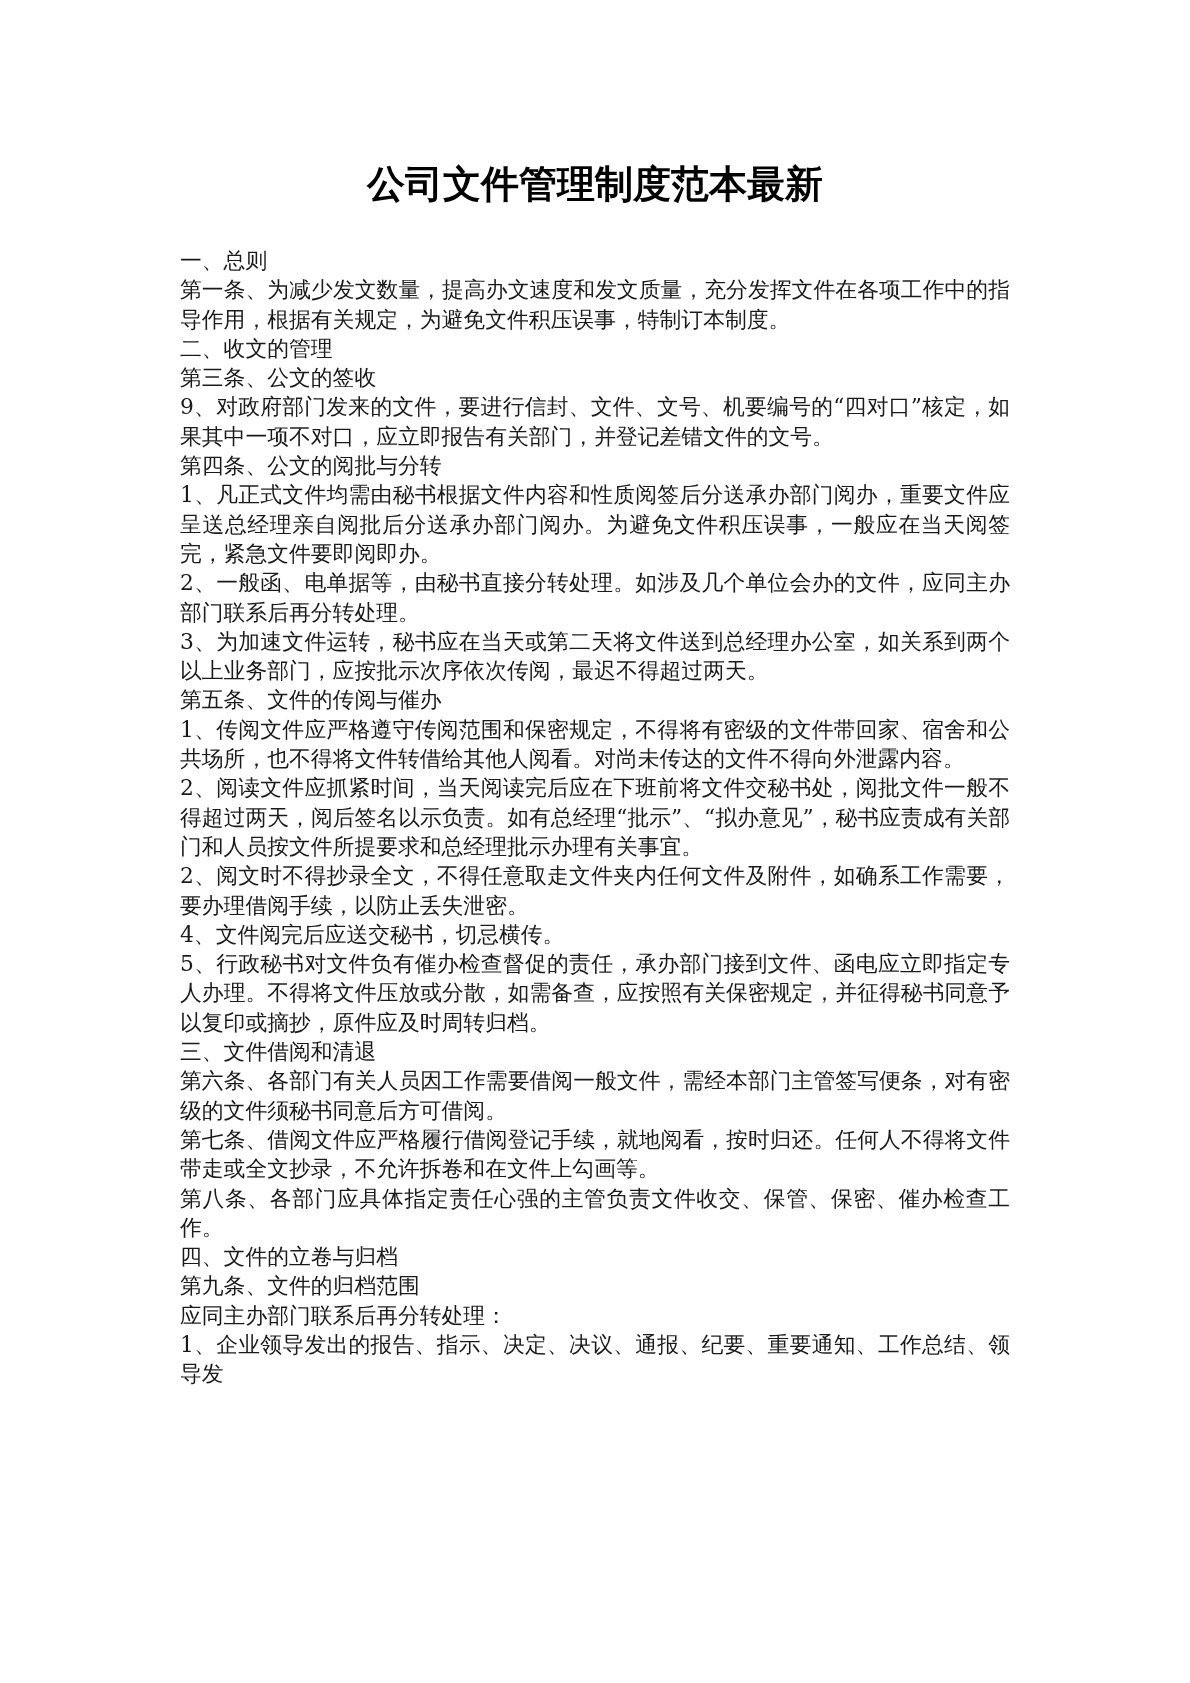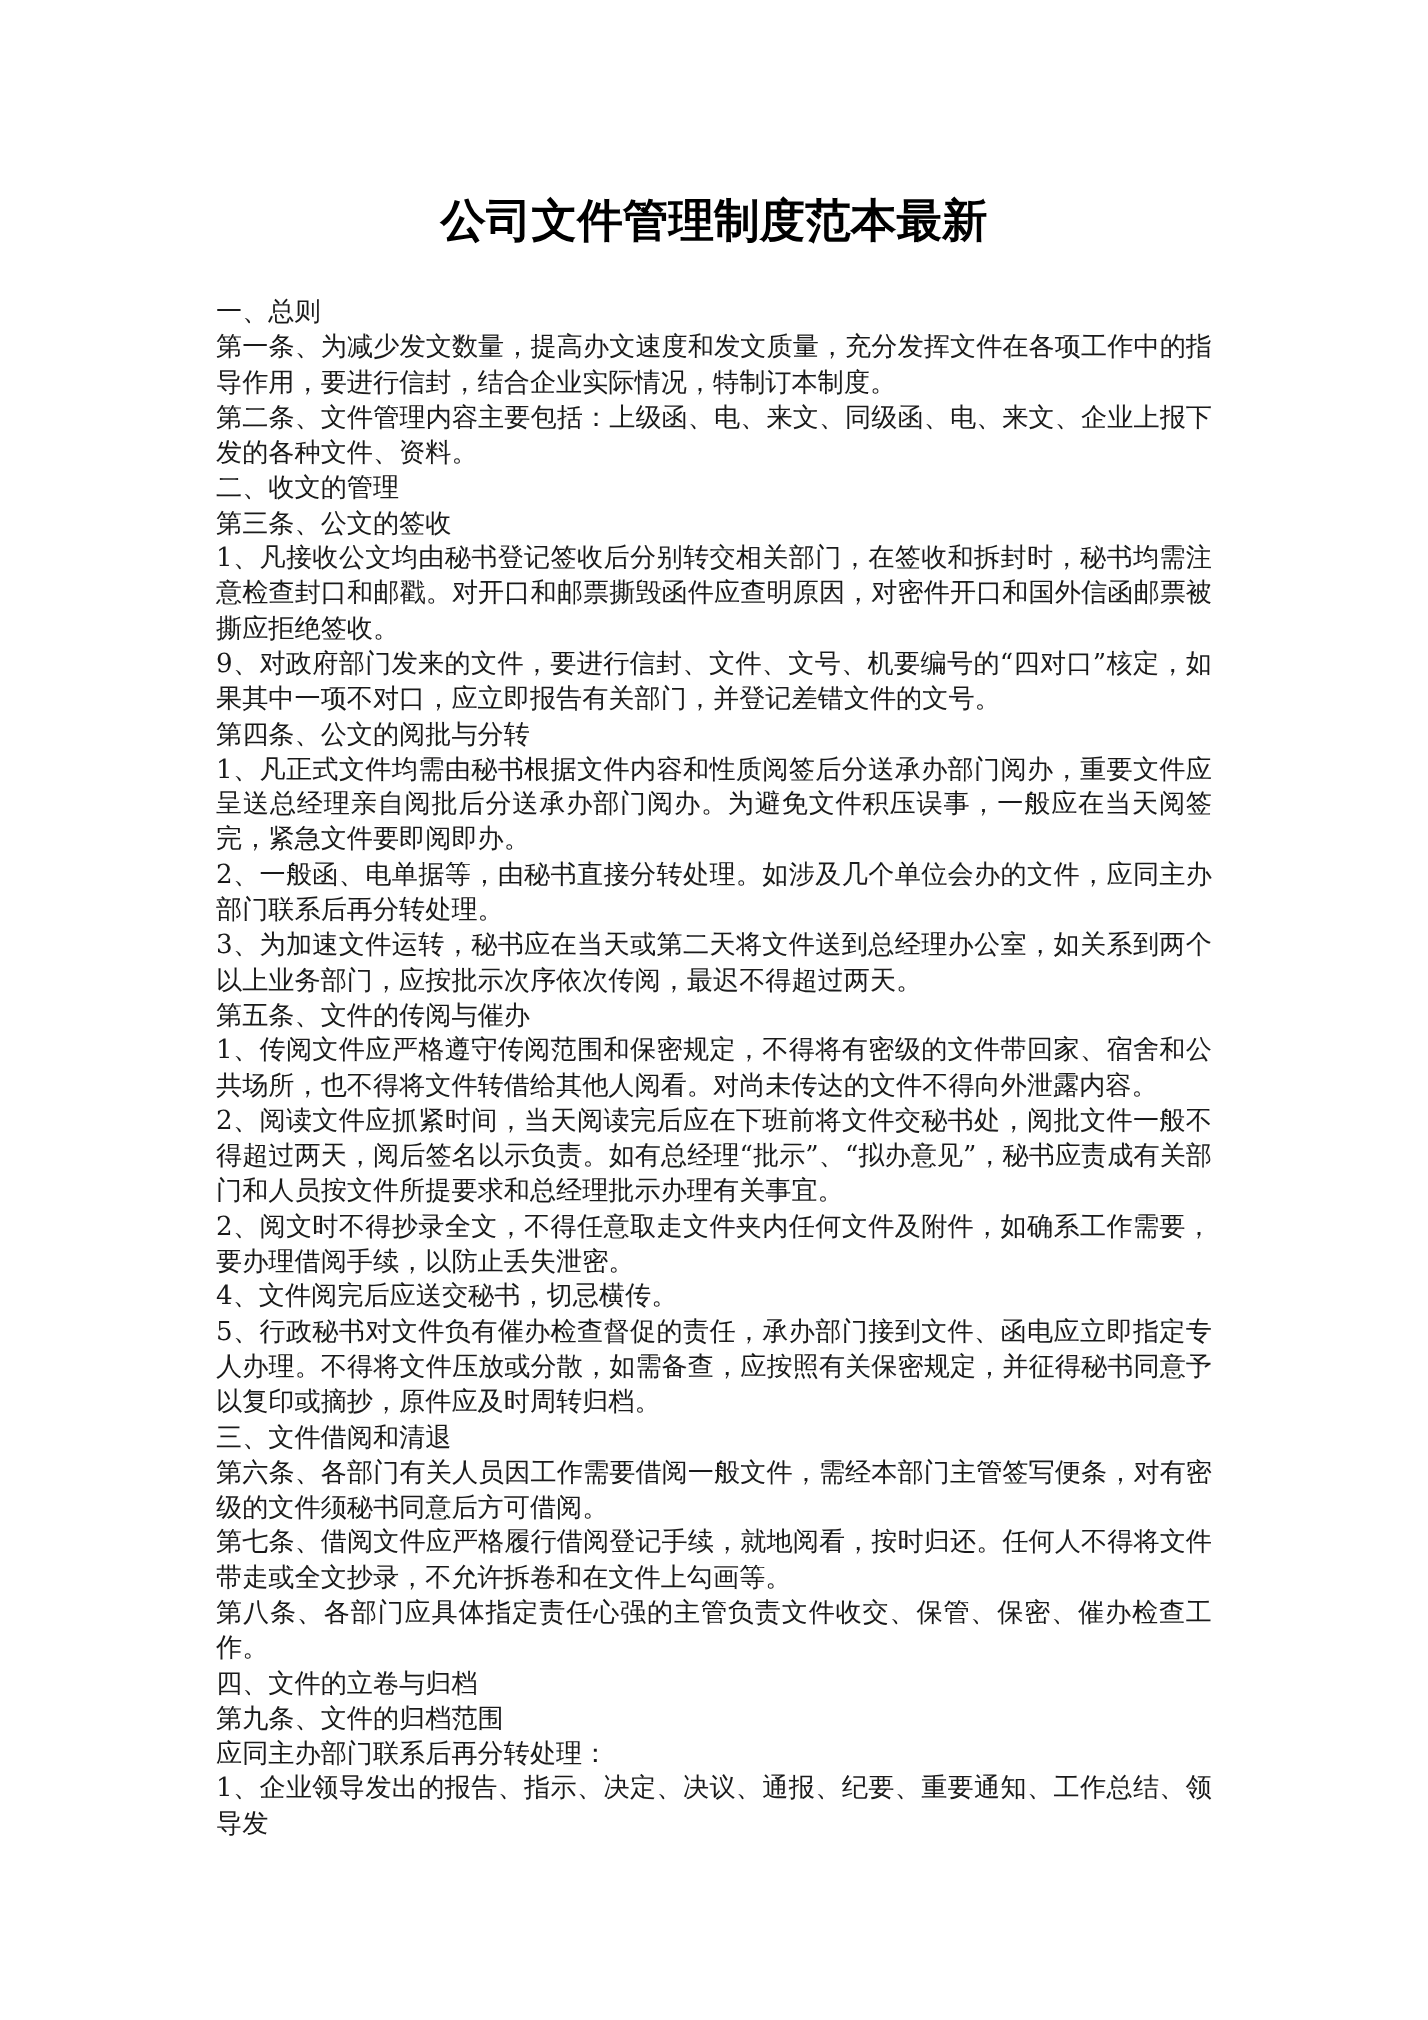--- a/index.html
+++ b/index.html
@@ -19,25 +19,23 @@
   }
   .para { margin: 0; padding: 0; }
 </style>
 </head>
 <body>
 
 <div class="page">
   <div class="title">公司文件管理制度范本最新</div>
   <div class="body">
     <p class="para">一、总则</p>
-    <p class="para">第一条、为减少发文数量，提高办文速度和发文质量，充分发挥文件在各项工作中的指导作用，要进行信封，结合企业实际情况，特制订本制度。</p>
-    <p class="para">第二条、文件管理内容主要包括：上级函、电、来文、同级函、电、来文、企业上报下发的各种文件、资料。</p>
+    <p class="para">第一条、为减少发文数量，提高办文速度和发文质量，充分发挥文件在各项工作中的指导作用，根据有关规定，为避免文件积压误事，特制订本制度。</p>
     <p class="para">二、收文的管理</p>
     <p class="para">第三条、公文的签收</p>
-    <p class="para">1、凡接收公文均由秘书登记签收后分别转交相关部门，在签收和拆封时，秘书均需注意检查封口和邮戳。对开口和邮票撕毁函件应查明原因，对密件开口和国外信函邮票被撕应拒绝签收。</p>
     <p class="para">9、对政府部门发来的文件，要进行信封、文件、文号、机要编号的“四对口”核定，如果其中一项不对口，应立即报告有关部门，并登记差错文件的文号。</p>
     <p class="para">第四条、公文的阅批与分转</p>
     <p class="para">1、凡正式文件均需由秘书根据文件内容和性质阅签后分送承办部门阅办，重要文件应呈送总经理亲自阅批后分送承办部门阅办。为避免文件积压误事，一般应在当天阅签完，紧急文件要即阅即办。</p>
     <p class="para">2、一般函、电单据等，由秘书直接分转处理。如涉及几个单位会办的文件，应同主办部门联系后再分转处理。</p>
     <p class="para">3、为加速文件运转，秘书应在当天或第二天将文件送到总经理办公室，如关系到两个以上业务部门，应按批示次序依次传阅，最迟不得超过两天。</p>
     <p class="para">第五条、文件的传阅与催办</p>
     <p class="para">1、传阅文件应严格遵守传阅范围和保密规定，不得将有密级的文件带回家、宿舍和公共场所，也不得将文件转借给其他人阅看。对尚未传达的文件不得向外泄露内容。</p>
     <p class="para">2、阅读文件应抓紧时间，当天阅读完后应在下班前将文件交秘书处，阅批文件一般不得超过两天，阅后签名以示负责。如有总经理“批示”、“拟办意见”，秘书应责成有关部门和人员按文件所提要求和总经理批示办理有关事宜。</p>
     <p class="para">2、阅文时不得抄录全文，不得任意取走文件夹内任何文件及附件，如确系工作需要，要办理借阅手续，以防止丢失泄密。</p>
     <p class="para">4、文件阅完后应送交秘书，切忌横传。</p>

